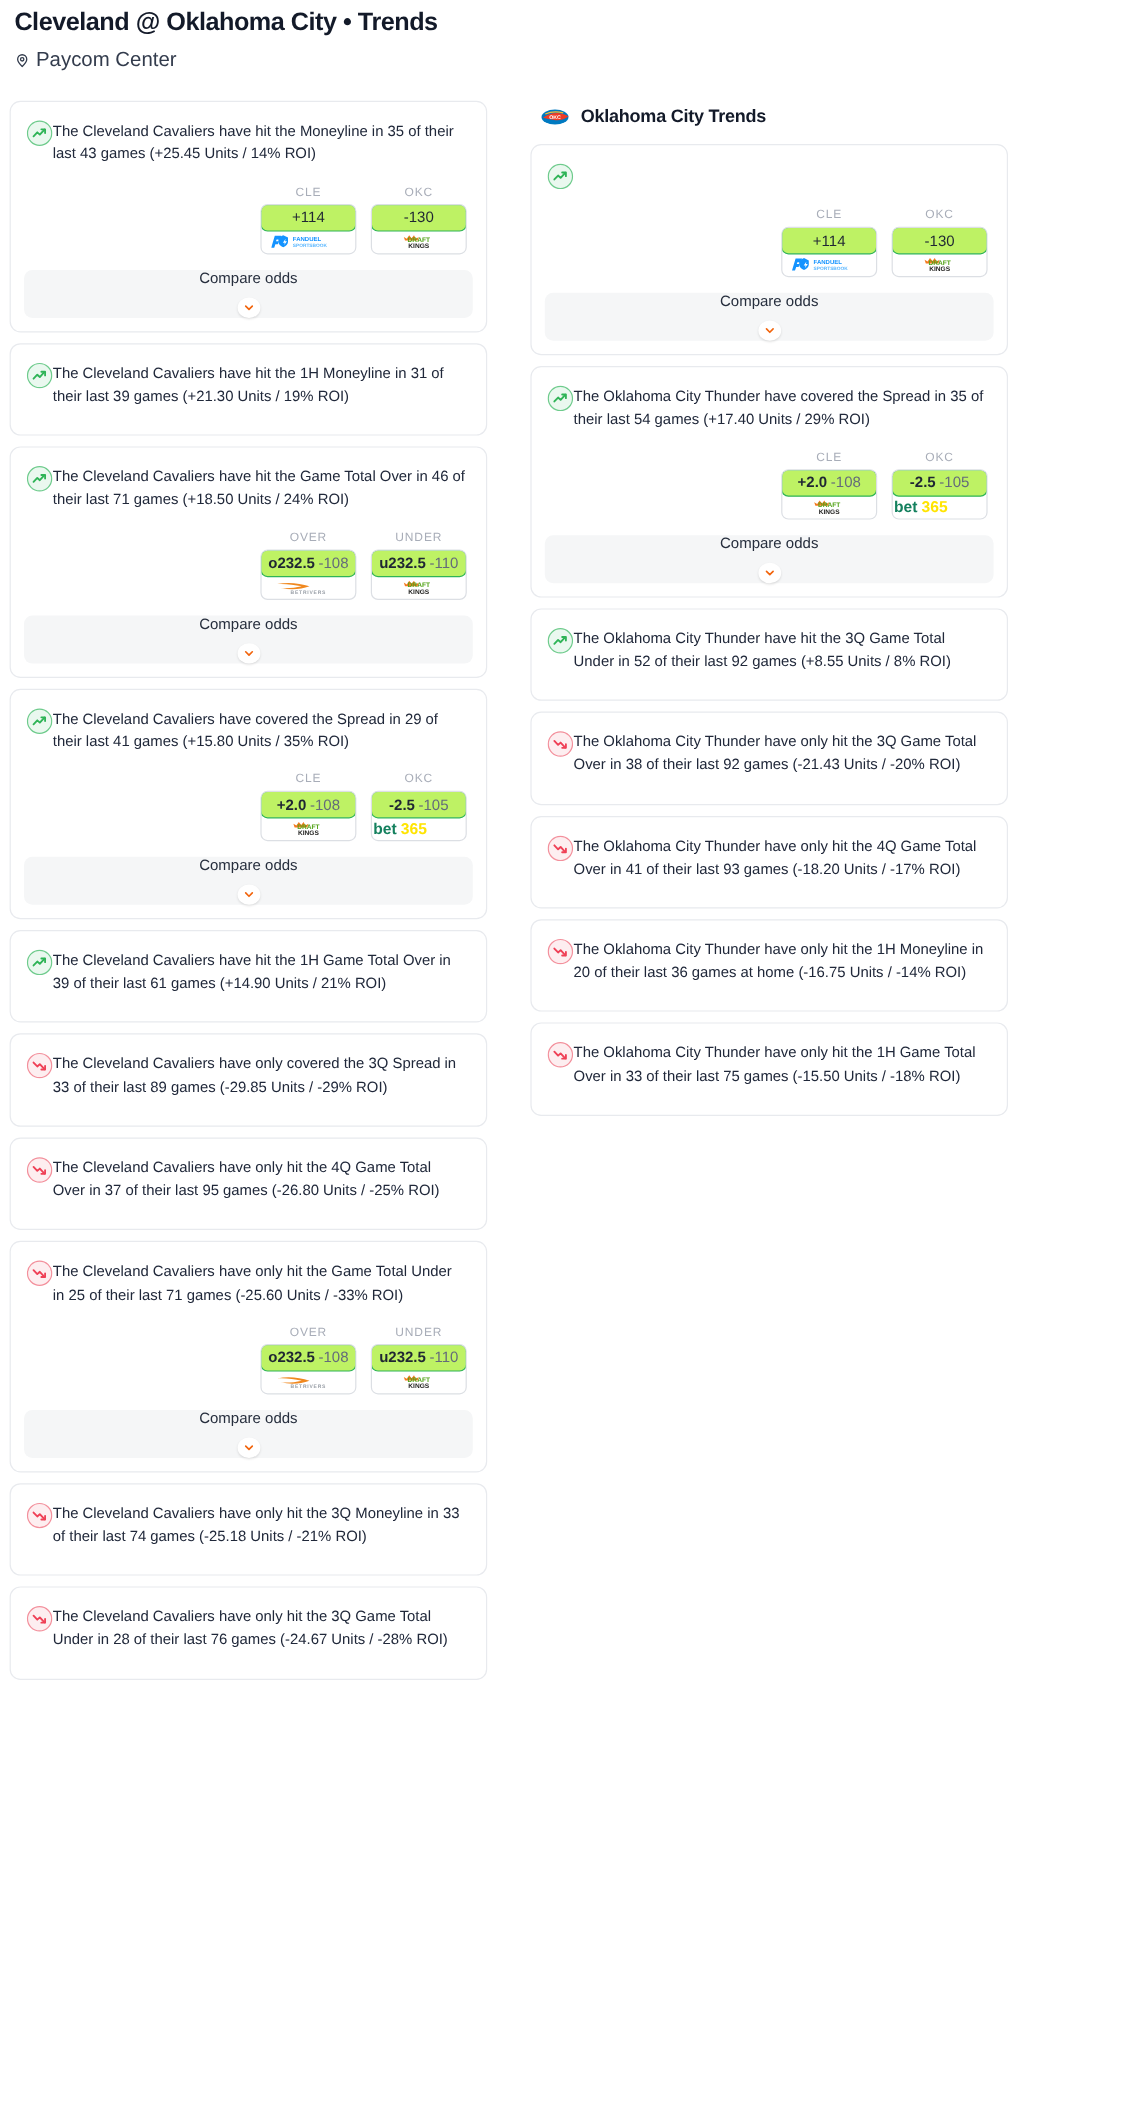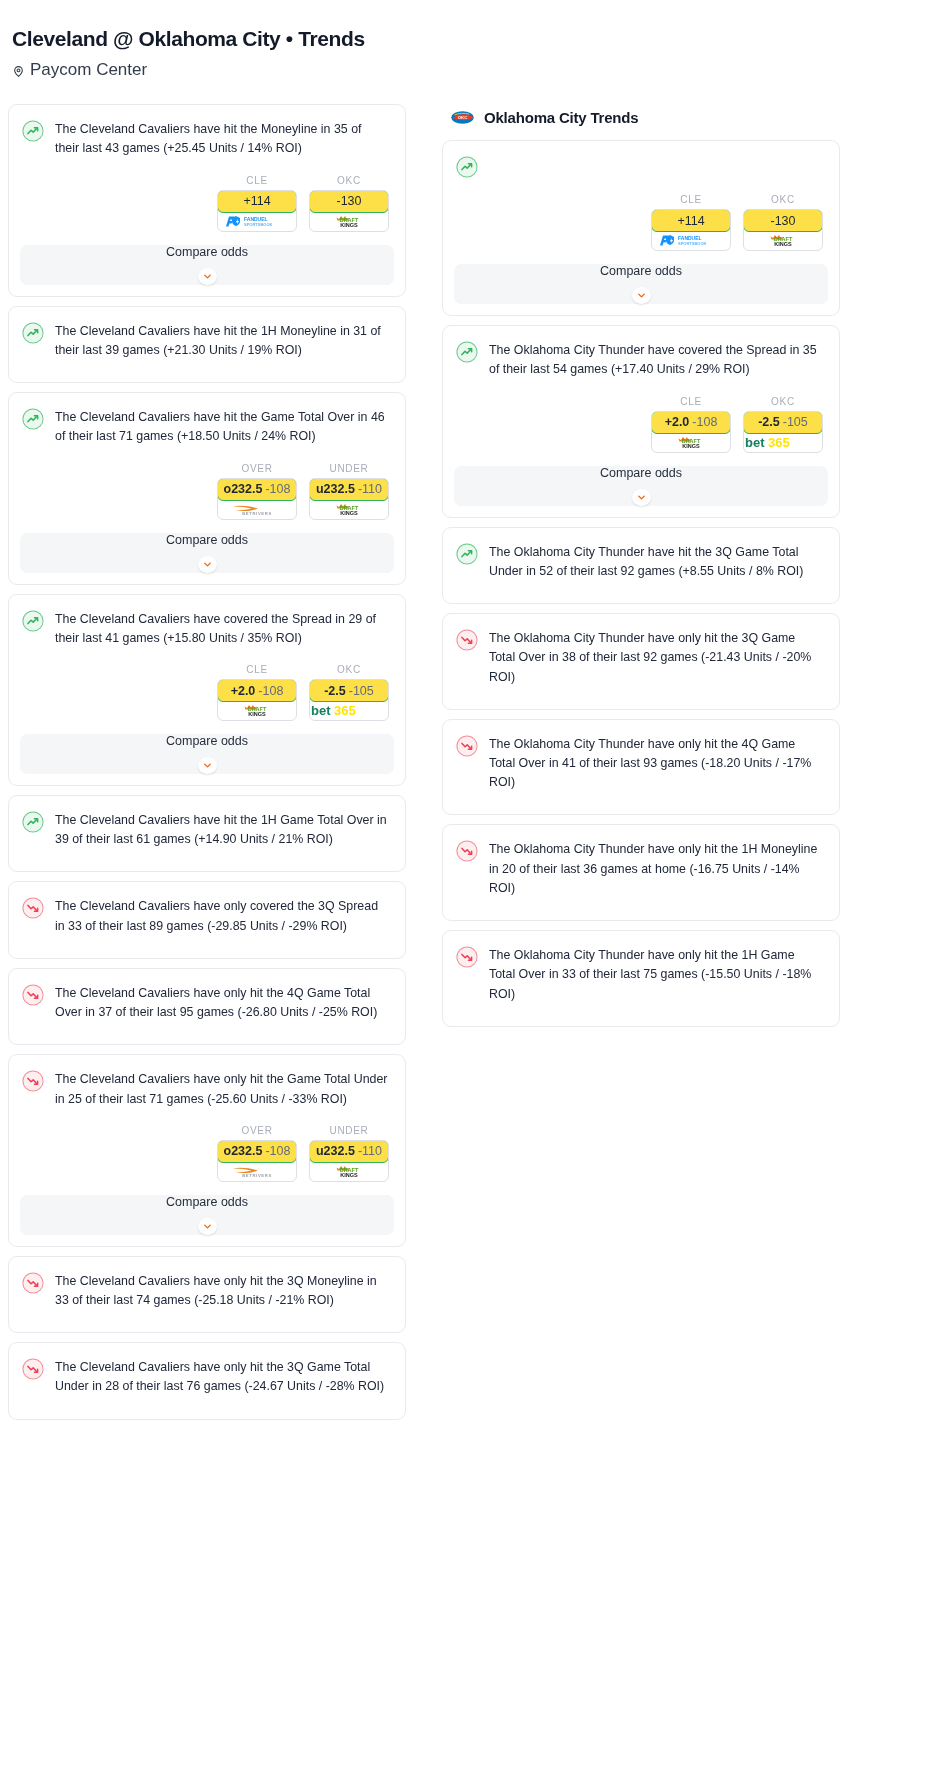--- a/index.html
+++ b/index.html
@@ -3,21 +3,21 @@
 <meta charset="utf-8">
 <style>
   * { box-sizing: border-box; margin: 0; padding: 0; }
   html, body {
     width: 941px;
     background: #ffffff;
     font-family: "Liberation Sans", sans-serif;
     color: #1f2633;
     -webkit-font-smoothing: antialiased;
   }
-  .page { width: 745px; padding: 0 0 24px 0; position: relative; margin-top: 20px; }
+  .page { width: 745px; padding: 0 0 24px 0; position: relative; }
 
   
   .page-header { padding: 0 12px; }
   .page-title {
     font-size: 21px;
     font-weight: bold;
     letter-spacing: -0.4px;
     color: #131a29;
     padding: 6px 0 0 0;
     line-height: 1.25;
@@ -58,21 +58,21 @@
   .team-logo { width: 25px; height: 25px; flex: 0 0 25px; display: block; }
 
   
   .card {
     background: #ffffff;
     border: 1px solid #e8eaee;
     border-radius: 9px;
     margin-bottom: 9px;
     overflow: hidden;
   }
-  .card-body { padding: 14px 16px 0 13px; display: flex; gap: 11px; }
+  .card-body { padding: 14px 16px 0 13px; display: flex; }
   .trend-icon { width: 22px; height: 22px; flex: 0 0 22px; margin-top: 1px; }
   .trend-text {
     font-size: 12.4px;
     line-height: 1.55;
     color: #20283a;
     padding-top: 1px;
   }
 
   .card-spacer { height: 22px; }
 
@@ -99,21 +99,21 @@
     background: #fff;
   }
   .odds-price {
     border: 1px solid #2fb457;
     border-radius: 6px;
     height: 23px;
     display: flex;
     align-items: center;
     justify-content: center;
     gap: 3px;
-    background: #fde047;
+    background: #bef264;
     margin: -1px;
     position: relative;
     z-index: 1;
   }
   .odds-price .main { font-size: 12.5px; font-weight: bold; color: #1f2633; }
   .odds-price .vig  { font-size: 12.5px; color: #5d6personally; }
   .odds-price .vig  { font-size: 12.5px; color: #646b7a; }
   .odds-price .single { font-size: 12.5px; color: #1f2633; font-weight: normal; }
   .book-slot {
     height: 19px;

